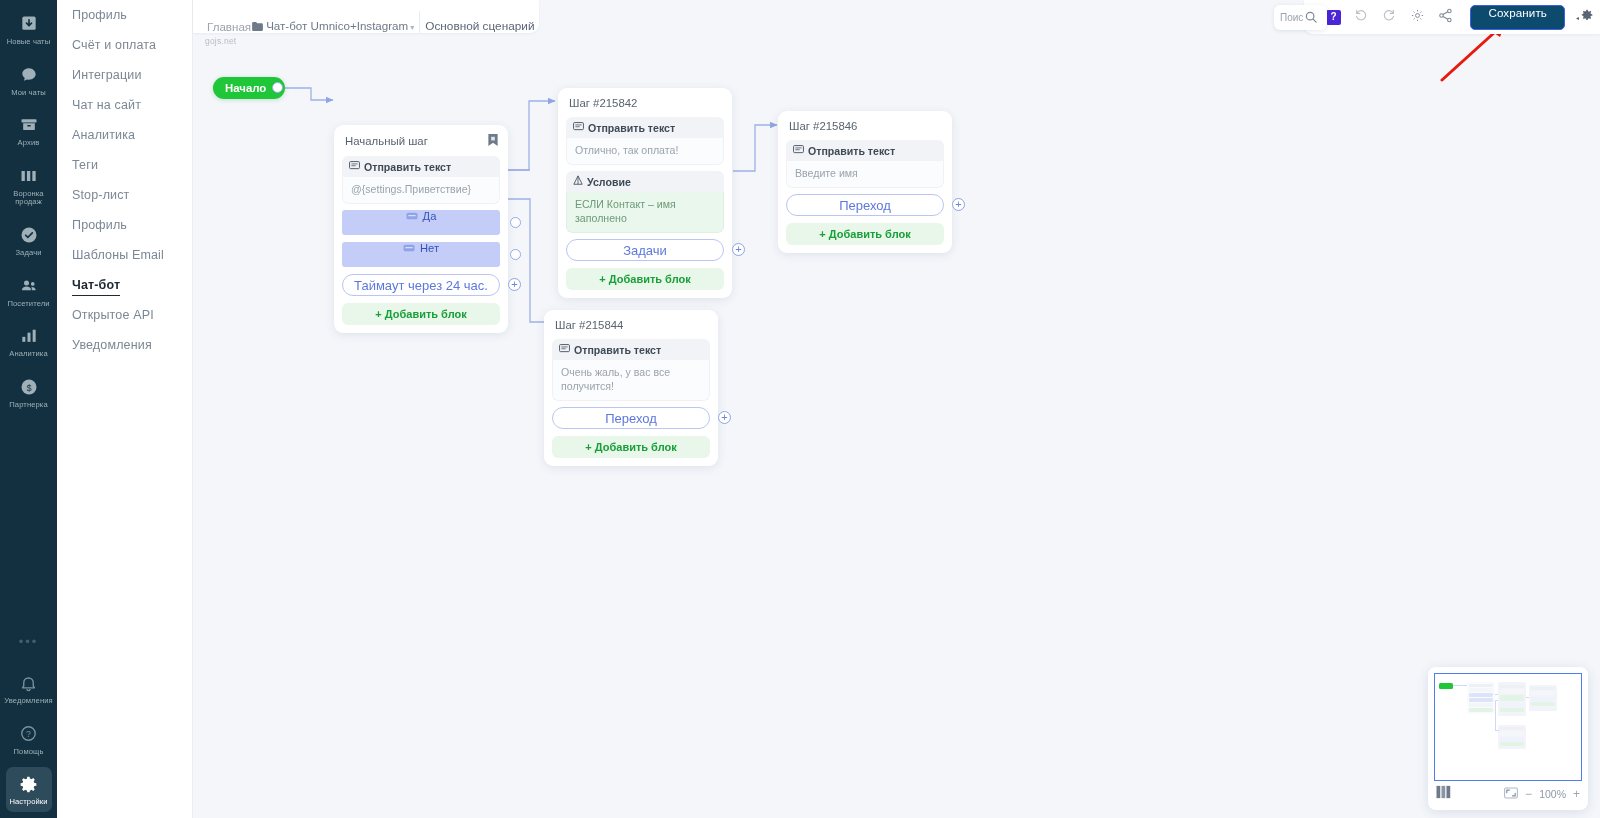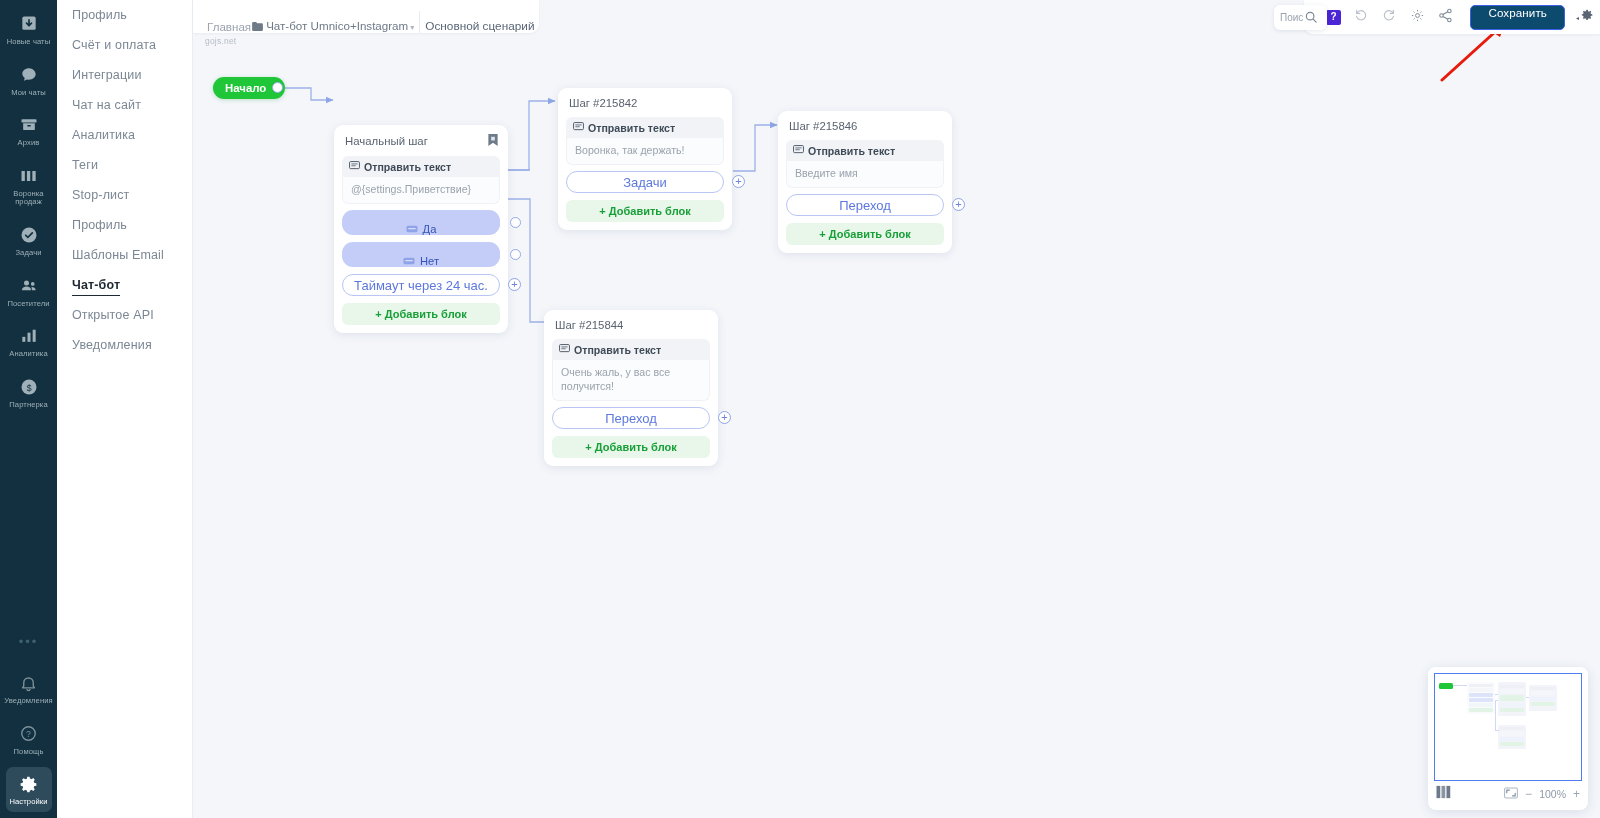--- a/index.html
+++ b/index.html
@@ -120,22 +120,22 @@
     justify-content:space-between;
   }
   .blk-head-l { display:flex; align-items:center; gap:4px; }
   .blk-body {
     background:#fbfcfd; padding:5px 8px 7px; font-size:10.6px; color:#9aa3ae;
     line-height:14px; border:1px solid #eef1f5; border-top:none;
     border-radius:0 0 6px 6px;
   }
   .blk-body.green { background:#eaf7ec; color:#6c9a77; border-color:#e0f0e3; }
   .btn-blue {
-    background:#c3cdf7; border-radius:11px; height:25px; margin-bottom:7px;
-    display:flex; align-items:flex-end; justify-content:center; gap:5px;
+    background:#c3cdf7; border-radius:3px; height:25px; margin-bottom:7px;
+    display:flex; align-items:flex-start; justify-content:center; gap:5px;
     font-size:11.2px; color:#3652b8; cursor:pointer;
   }
   .btn-outline {
     border:1px solid #b9c6f3; border-radius:13px; height:22px; margin-bottom:7px;
     display:flex; align-items:center; justify-content:center;
     font-size:13px; color:#5d78dd; cursor:pointer; background:#fff;
   }
   .btn-add {
     background:#e9f7eb; border-radius:6px; height:22px;
     display:flex; align-items:center; justify-content:center;
@@ -417,23 +417,38 @@
         <span class="blk-head-l">
           <span>
             <svg width="11" height="11" viewBox="0 0 14 14">
                 <rect x="0.7" y="2" width="12.6" height="9" rx="1.4" fill="none" stroke="#4a5563" stroke-width="1.2"></rect>
                 <path d="M3 5h8M3 7.3h5.5" stroke="#4a5563" stroke-width="1"></path>
               </svg>
           </span>
           <span>Отправить текст</span>
         </span>
       </div>
-      <div class="blk-body">Воронка, так держать!</div>
-    </div>
-
+      <div class="blk-body">Отлично, так оплата!</div>
+    </div>
+
+    <div class="blk" style="position:relative;">
+      <div class="blk-head">
+        <span class="blk-head-l">
+          <span>
+            <svg width="10" height="11" viewBox="0 0 12 13">
+                <path d="M6 1l5 10H1z" fill="none" stroke="#4a5563" stroke-width="1.1"></path>
+                <path d="M6 1v10" stroke="#4a5563" stroke-width="1"></path>
+              </svg>
+          </span>
+          <span>Условие</span>
+        </span>
+      </div>
+      <div class="blk-body green">ЕСЛИ Контакт – имя заполнено</div>
+
+    </div>
 
     <div style="position:relative;">
       <div class="btn-outline">
         <span>Задачи</span>
       </div>
       <div class="port-plus" style="left:166px; top:4px;">+</div>
     </div>
 
     <div class="btn-add">+ Добавить блок</div>
   </div>

